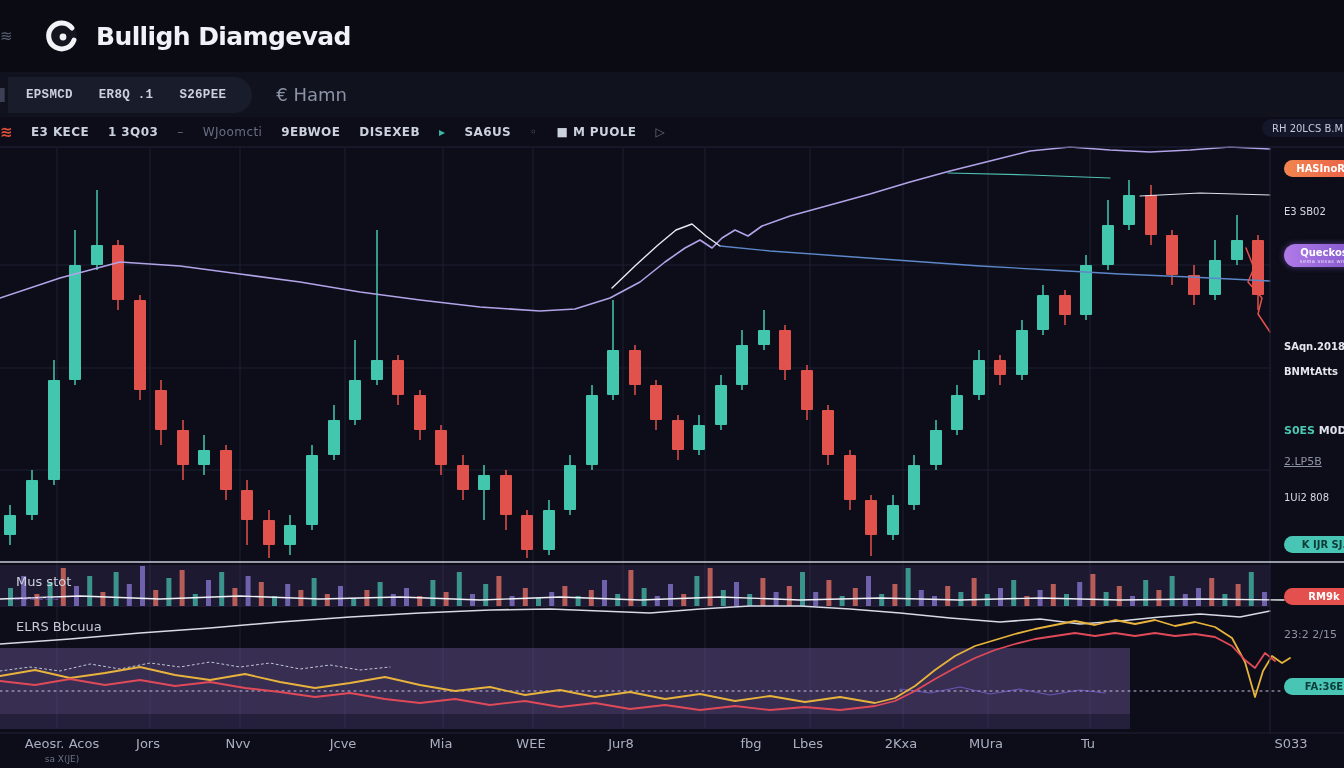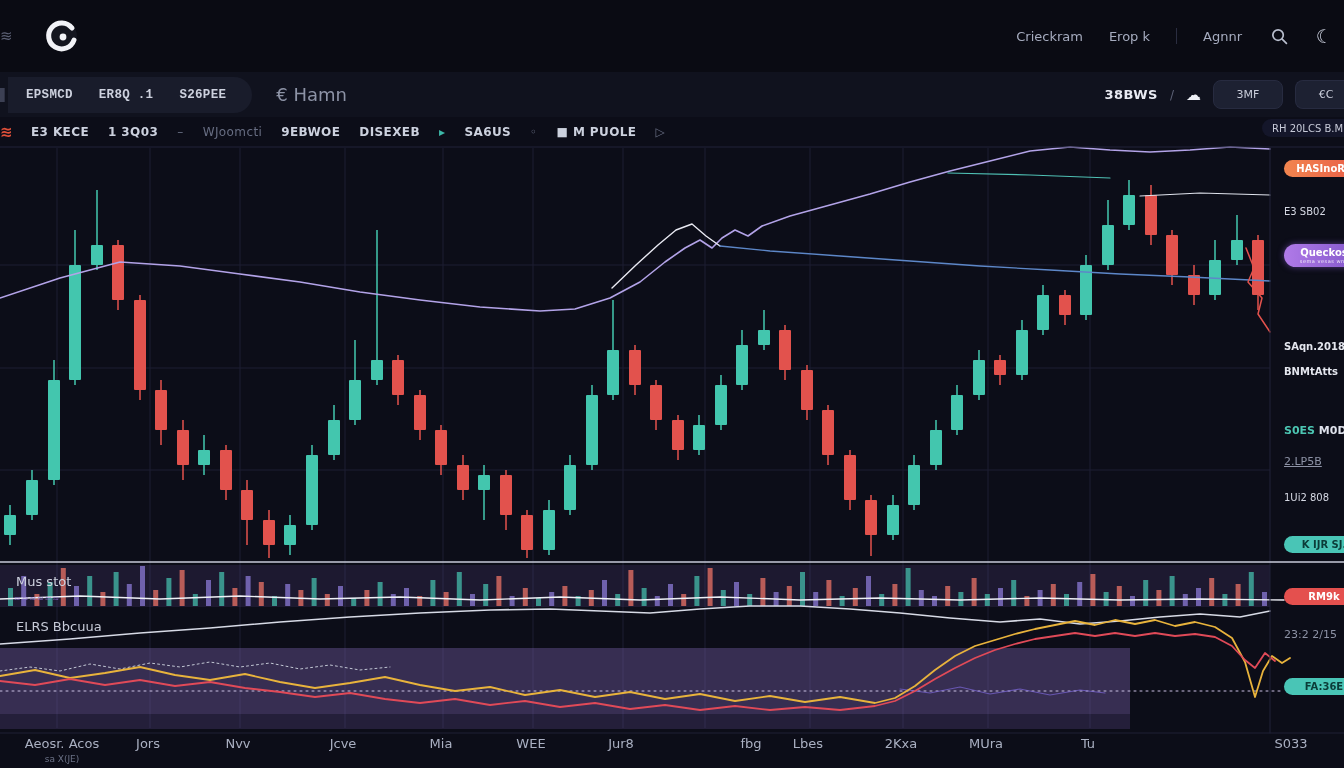--- a/index.html
+++ b/index.html
@@ -328,51 +328,32 @@
   </svg>
 
 <header class="navbar">
   <div class="nav-left">
     <span class="edge-glyph">≋</span>
     <svg class="logo-mark" viewBox="0 0 40 40">
       <circle cx="20" cy="20" r="15" fill="#14161f"></circle>
       <path d="M30,12 A13,13 0 1,0 32,24" fill="none" stroke="#f2f3f7" stroke-width="5" stroke-linecap="round"></path>
       <circle cx="21" cy="21" r="3.4" fill="#f2f3f7"></circle>
     </svg>
+    <span class="app-title">Bulligh Diamgevad</span>
   </div>
-  <nav class="nav-right">
-    <span class="nav-item">Crieckram</span>
-    <span class="nav-item">Erop k</span>
-    <span class="nav-sep"></span>
-    <span class="nav-item">Agnnr</span>
-    <span class="icon-btn">
-      <svg width="19" height="19" viewBox="0 0 20 20">
-          <circle cx="8.5" cy="8.5" r="5.5" fill="none" stroke="#b9bfce" stroke-width="1.8"></circle>
-          <line x1="12.8" y1="12.8" x2="17.3" y2="17.3" stroke="#b9bfce" stroke-width="1.8" stroke-linecap="round"></line>
-        </svg>
-    </span>
-    <span class="moon">☾</span>
-  </nav>
 </header>
 
 <div class="toolbar2">
   <span class="tb2-edge">▌</span>
   <div class="pill-group">
     <span class="item">EPSMCD</span>
     <span class="item">ER8Q .1</span>
     <span class="item">S26PEE</span>
   </div>
   <span class="tb2-link">€ Hamn</span>
-  <div class="tb2-right">
-    <span class="symbol-txt">38BWS</span>
-    <span class="slash">/</span>
-    <span class="cloud">☁</span>
-    <span class="tb2-btn">3MF</span>
-    <span class="tb2-btn cut">€C</span>
-  </div>
 </div>
 
 <div class="toolbar3" id="toolbar3">
     <span class="mi ricon">≋</span>
     <span class="mi">E3 KECE</span>
     <span class="mi">1 3Q03</span>
     <span class="mi dim">–</span>
     <span class="mi dim">WJoomcti</span>
     <span class="mi">9EBWOE</span>
     <span class="mi">DISEXEB</span>

